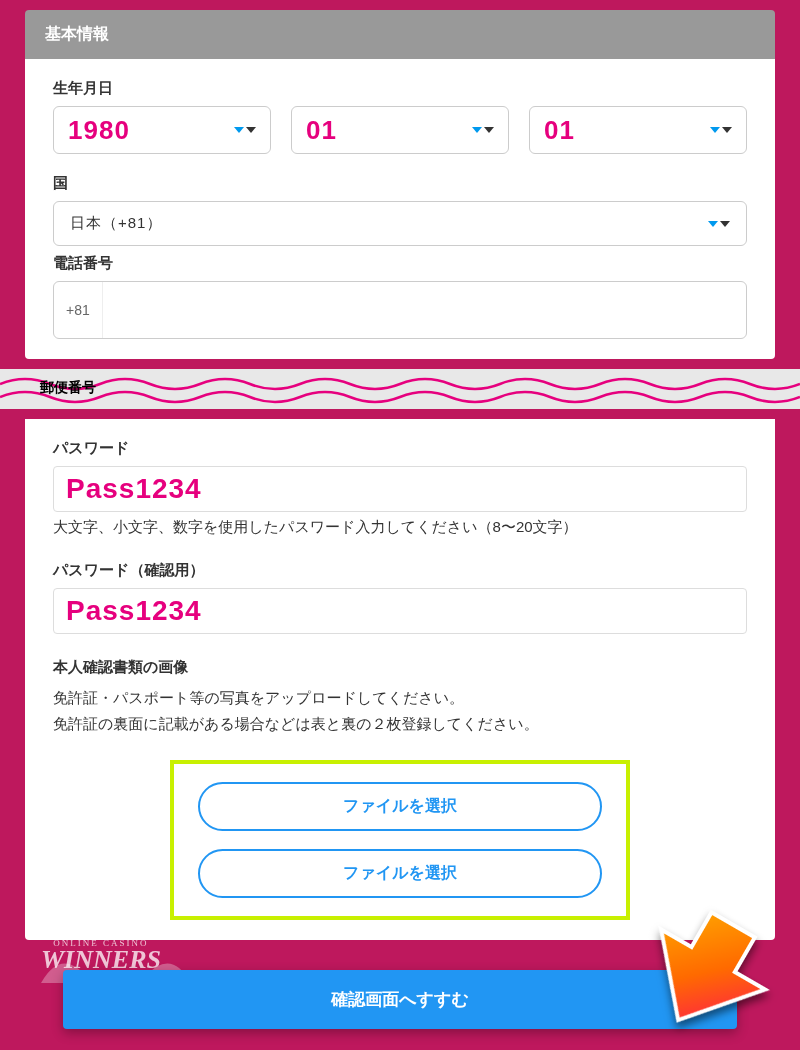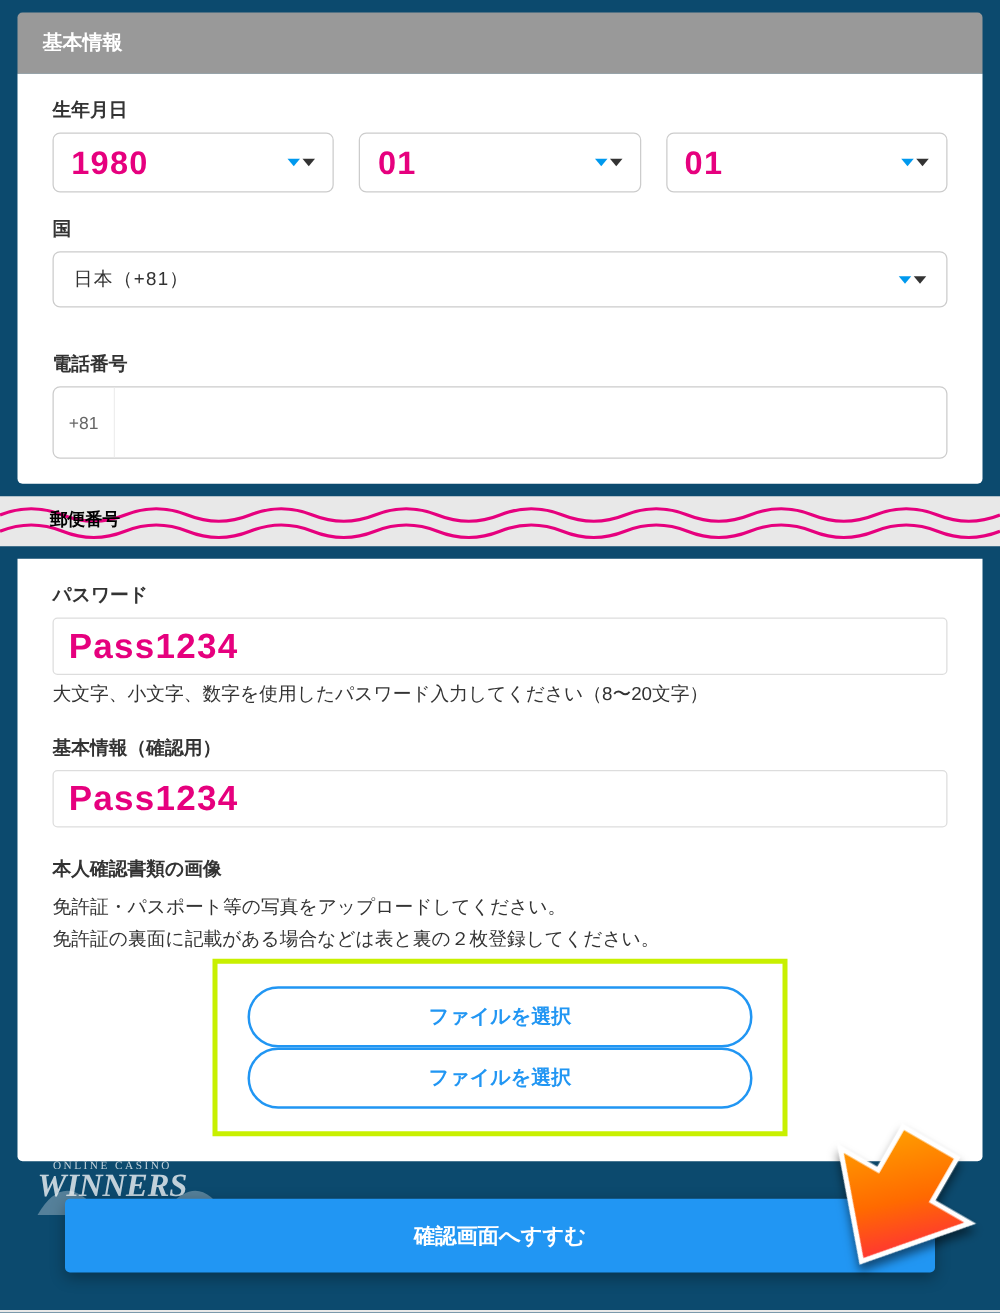--- a/index.html
+++ b/index.html
@@ -1,43 +1,43 @@
 <!DOCTYPE html>
 <html><head>
 <meta charset="utf-8">
 <style>
 * { box-sizing: border-box; margin: 0; padding: 0; }
 body { font-family: -apple-system, "Hiragino Sans", "Hiragino Kaku Gothic ProN", Meiryo, sans-serif; background: #e8e8e8; width: 800px; }
-.page { background: #0c4a6e; padding: 10px 14px; }
+.page { background: #be185d; padding: 10px 25px; }
 .section-header { background: #999; color: #fff; padding: 14px 20px; font-size: 16px; font-weight: bold; border-radius: 4px 4px 0 0; }
 .section-body { background: #fff; padding: 20px 28px; border-radius: 0 0 4px 4px; }
 .field-label { font-weight: bold; font-size: 15px; margin-bottom: 8px; color: #333; }
 .dob-row { display: flex; gap: 20px; margin-bottom: 20px; }
 .select-box { flex: 1; position: relative; border: 1px solid #ccc; border-radius: 6px; padding: 8px 14px; background: #fff; display: flex; align-items: center; justify-content: space-between; cursor: pointer; height: 48px; }
 .select-box.year { flex: 1; }
 .select-box.month, .select-box.day { flex: 1; }
 .select-value { font-size: 26px; font-weight: bold; color: #e6007e; letter-spacing: 1px; }
 .select-value.normal { font-size: 15px; font-weight: normal; color: #333; }
 .chevrons { display: flex; gap: 2px; align-items: center; }
 .chevron { width: 0; height: 0; border-left: 5px solid transparent; border-right: 5px solid transparent; border-top: 6px solid #0099ee; }
 .chevron.dark { border-top-color: #333; }
-.country-select { margin-bottom: 36px; }
+.country-select { margin-bottom: 8px; }
 .country-box { border: 1px solid #ccc; border-radius: 6px; padding: 12px 16px; background: #fff; display: flex; justify-content: space-between; align-items: center; cursor: pointer; }
 .phone-row { display: flex; border: 1px solid #ccc; border-radius: 6px; overflow: hidden; background: #fff; align-items: center; height: 58px; }
 .phone-prefix { padding: 0 12px; font-size: 14px; color: #666; border-right: 1px solid #eee; height: 100%; display: flex; align-items: center; }
 .phone-input { flex: 1; border: none; outline: none; font-size: 30px; font-weight: bold; color: #e6007e; padding: 0 10px; letter-spacing: 1px; }
 .wavy-divider { position: relative; height: 40px; margin: 0; }
 .wavy-divider svg { width: 100%; height: 40px; position: absolute; }
 .postal-label { position: absolute; left: 40px; top: 10px; font-weight: bold; font-size: 14px; z-index: 1; }
 .auth-section { margin-top: 0; }
 .password-input { width: 100%; border: 1px solid #ddd; border-radius: 4px; padding: 6px 12px; font-size: 28px; font-weight: bold; color: #e6007e; letter-spacing: 1px; outline: none; background: #fff; }
 .help-text { font-size: 15px; color: #333; margin-top: 6px; margin-bottom: 24px; }
 .confirm-pw { margin-bottom: 24px; }
-.upload-desc { font-size: 15px; color: #333; line-height: 1.7; margin-bottom: 3px; }
-.upload-box { border: 4px solid #c8f000; padding: 18px 24px; margin: 0 auto; width: 460px; display: flex; flex-direction: column; }
+.upload-desc { font-size: 15px; color: #333; line-height: 1.7; margin-bottom: 24px; }
+.upload-box { border: 4px solid #c8f000; padding: 18px 24px; margin: 0 auto; width: 460px; display: flex; flex-direction: column; gap: 18px; }
 .file-button { border: 2px solid #2196f3; background: #fff; color: #2196f3; font-size: 16px; font-weight: bold; padding: 12px; border-radius: 999px; text-align: center; cursor: pointer; }
 .submit-row { position: relative; margin-top: 30px; padding: 0 20px 20px; }
 .submit-button { width: 95%; background: #2196f3; color: #fff; font-size: 17px; font-weight: bold; padding: 18px; border: none; border-radius: 4px; cursor: pointer; margin: 0 auto; display: block; box-shadow: 0 4px 12px rgba(0,0,0,.3); }
 .arrow { position: absolute; right: -10px; top: -70px; width: 150px; height: 150px; pointer-events: none; }
 .watermark { position: absolute; left: 16px; bottom: 60px; color: rgba(255,255,255,.75); font-family: serif; text-align: center; pointer-events: none; margin-top: 12px; }
 .watermark .sub { font-size: 9px; letter-spacing: 2px; }
 .watermark .main { font-size: 26px; font-weight: bold; font-style: italic; line-height: .9; }
 .bottom-wrap { position: relative; }
 </style>
 </head>
@@ -99,21 +99,21 @@
   </svg>
 </div>
 
 <div class="page auth-section">
   <div>
     <div class="section-body">
       <div class="field-label">パスワード</div>
       <input class="password-input" value="Pass1234" style="">
       <div class="help-text">大文字、小文字、数字を使用したパスワード入力してください（8〜20文字）</div>
 
-      <div class="field-label">基本情報（確認用）</div>
+      <div class="field-label">パスワード（確認用）</div>
       <div class="confirm-pw">
         <input class="password-input" value="Pass1234" style="">
       </div>
 
       <div class="field-label">本人確認書類の画像</div>
       <div class="upload-desc">
         <div>免許証・パスポート等の写真をアップロードしてください。</div>
         <div>免許証の裏面に記載がある場合などは表と裏の２枚登録してください。</div>
       </div>
       <div class="upload-box">

